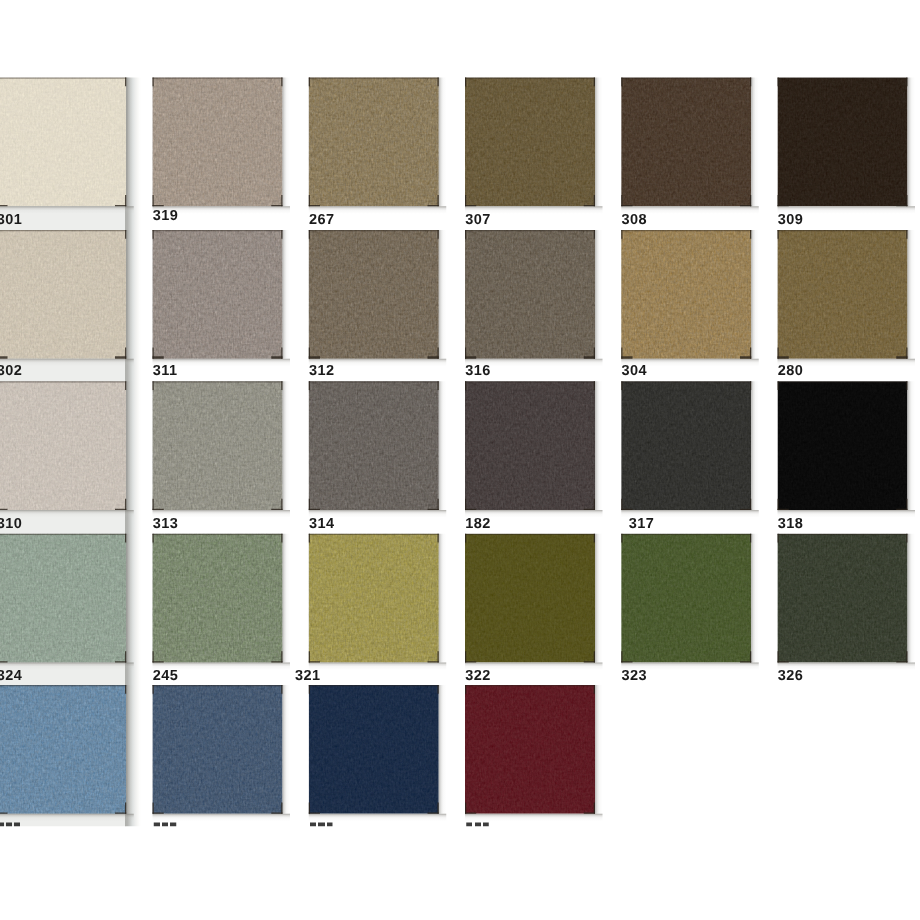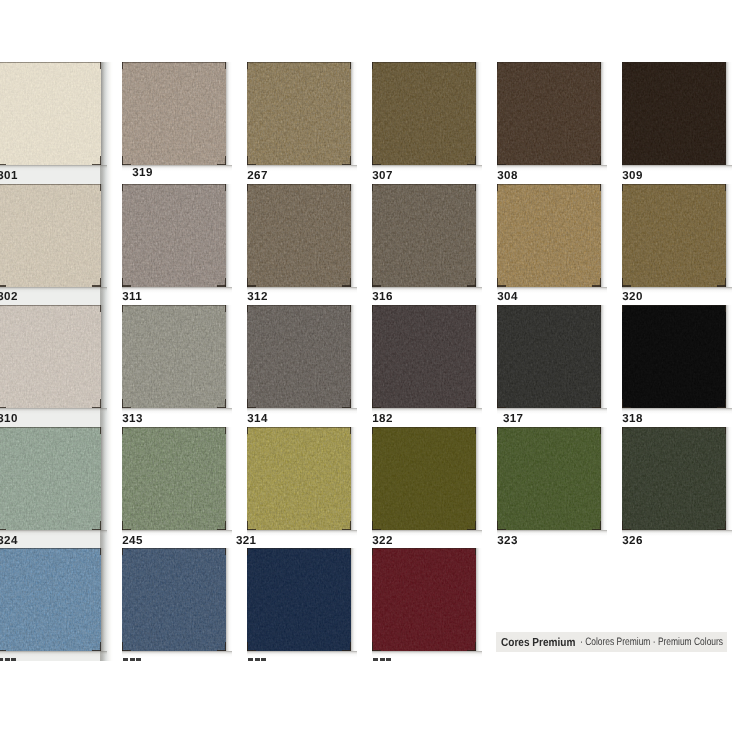--- a/index.html
+++ b/index.html
@@ -102,21 +102,21 @@
         </svg>
         <div class="shadow" style="left: 122px; top: 165px; width: 110px; height: 6px; background: linear-gradient(rgba(120, 118, 112, 0.62) 0px, rgba(150, 148, 142, 0.28) 1.6px, rgba(190, 190, 186, 0.12) 3.2px, rgba(255, 255, 255, 0) 6px);"></div>
         <div class="shadow" style="left: 226px; top: 62px; width: 6px; height: 103px; background: linear-gradient(to right, rgba(135, 134, 130, 0.58) 0px, rgba(168, 168, 164, 0.3) 1.8px, rgba(205, 205, 202, 0.13) 3.4px, rgba(255, 255, 255, 0) 6px);"></div>
         <div class="mk" style="left: 122px; top: 62px; width: 1.3px; height: 7px; opacity: 0.8;"></div>
         <div class="mk" style="left: 224.7px; top: 62px; width: 1.3px; height: 7px; opacity: 0.8;"></div>
         <div class="mk" style="left: 122px; top: 163.7px; width: 9px; height: 1.3px; opacity: 0.8;"></div>
         <div class="mk" style="left: 122px; top: 156px; width: 1.3px; height: 9px; opacity: 0.8;"></div>
         <div class="mk" style="left: 217px; top: 163.7px; width: 9px; height: 1.3px; opacity: 0.8;"></div>
         <div class="mk" style="left: 224.7px; top: 156px; width: 1.3px; height: 9px; opacity: 0.8;"></div>
         <div class="mk" style="left: 122px; top: 62px; width: 104px; height: 1.1px; opacity: 0.42;"></div>
-        <div class="code" style="left: 122.3px; top: 167px; margin-left: 10px;">319</div>
+        <div class="code" style="left: 122.3px; top: 167px;">319</div>
         <svg width="104" height="103" class="sw" style="left: 247px; top: 62px;">
           <rect width="104" height="103" fill="#9e7e3e"></rect>
           <rect width="104" height="103" filter="url(#fx-dk)" opacity="0.534"></rect>
           <rect width="104" height="103" filter="url(#fx-lt)" opacity="0.473"></rect>
           <rect width="104" height="103" filter="url(#fx-dkv)" opacity="0.320"></rect>
           <rect width="104" height="103" filter="url(#fx-ltv)" opacity="0.274"></rect>
           <rect width="104" height="103" filter="url(#fx-weft)" opacity="0.198"></rect>
           <rect width="104" height="103" filter="url(#fx-weft2)" opacity="0.168"></rect>
         </svg>
         <div class="shadow" style="left: 247px; top: 165px; width: 110px; height: 6px; background: linear-gradient(rgba(120, 118, 112, 0.62) 0px, rgba(150, 148, 142, 0.28) 1.6px, rgba(190, 190, 186, 0.12) 3.2px, rgba(255, 255, 255, 0) 6px);"></div>
@@ -290,21 +290,21 @@
         </svg>
         <div class="shadow" style="left: 622px; top: 286.6px; width: 110px; height: 6px; background: linear-gradient(rgba(120, 118, 112, 0.62) 0px, rgba(150, 148, 142, 0.28) 1.6px, rgba(190, 190, 186, 0.12) 3.2px, rgba(255, 255, 255, 0) 6px);"></div>
         <div class="shadow" style="left: 726px; top: 183.6px; width: 6px; height: 103px; background: linear-gradient(to right, rgba(135, 134, 130, 0.58) 0px, rgba(168, 168, 164, 0.3) 1.8px, rgba(205, 205, 202, 0.13) 3.4px, rgba(255, 255, 255, 0) 6px);"></div>
         <div class="mk" style="left: 622px; top: 183.6px; width: 1.3px; height: 7px; opacity: 0.8;"></div>
         <div class="mk" style="left: 724.7px; top: 183.6px; width: 1.3px; height: 7px; opacity: 0.8;"></div>
         <div class="mk" style="left: 622px; top: 285.3px; width: 9px; height: 1.3px; opacity: 0.8;"></div>
         <div class="mk" style="left: 622px; top: 277.6px; width: 1.3px; height: 9px; opacity: 0.8;"></div>
         <div class="mk" style="left: 717px; top: 285.3px; width: 9px; height: 1.3px; opacity: 0.8;"></div>
         <div class="mk" style="left: 724.7px; top: 277.6px; width: 1.3px; height: 9px; opacity: 0.8;"></div>
         <div class="mk" style="left: 622px; top: 183.6px; width: 104px; height: 1.1px; opacity: 0.42;"></div>
-        <div class="code" style="left: 622.3px; top: 291.4px;">320</div>
+        <div class="code" style="left: 622.3px; top: 291.4px;">280</div>
         <svg width="104" height="103" class="sw" style="left: -3px; top: 305.2px;">
           <rect width="104" height="103" fill="#ede1d4"></rect>
           <rect width="104" height="103" filter="url(#fx-dk)" opacity="0.258"></rect>
           <rect width="104" height="103" filter="url(#fx-lt)" opacity="0.228"></rect>
           <rect width="104" height="103" filter="url(#fx-dkv)" opacity="0.155"></rect>
           <rect width="104" height="103" filter="url(#fx-ltv)" opacity="0.132"></rect>
           <rect width="104" height="103" filter="url(#fx-weft)" opacity="0.096"></rect>
           <rect width="104" height="103" filter="url(#fx-weft2)" opacity="0.081"></rect>
         </svg>
         <div class="shadow" style="left: -3px; top: 408.2px; width: 110px; height: 6px; background: linear-gradient(rgba(120, 118, 112, 0.62) 0px, rgba(150, 148, 142, 0.28) 1.6px, rgba(190, 190, 186, 0.12) 3.2px, rgba(255, 255, 255, 0) 6px);"></div>
@@ -592,17 +592,13 @@
         <div class="mk" style="left: 474.7px; top: 548.4px; width: 1.3px; height: 7px; opacity: 0.8;"></div>
         <div class="mk" style="left: 372px; top: 650.1px; width: 9px; height: 1.3px; opacity: 0.8;"></div>
         <div class="mk" style="left: 372px; top: 642.4px; width: 1.3px; height: 9px; opacity: 0.8;"></div>
         <div class="mk" style="left: 467px; top: 650.1px; width: 9px; height: 1.3px; opacity: 0.8;"></div>
         <div class="mk" style="left: 474.7px; top: 642.4px; width: 1.3px; height: 9px; opacity: 0.8;"></div>
         <div class="mk" style="left: 372px; top: 548.4px; width: 104px; height: 1.1px; opacity: 0.42;"></div>
         <div style="position: absolute; left: 373.3px; top: 658.4px; width: 18px; height: 3.4px; opacity: 0.85; background-image: linear-gradient(to right, rgb(27, 27, 27) 0px, rgb(27, 27, 27) 4.9px, transparent 4.9px, transparent 6.7px, rgb(27, 27, 27) 6.7px, rgb(27, 27, 27) 11.6px, transparent 11.6px, transparent 13.4px, rgb(27, 27, 27) 13.4px, rgb(27, 27, 27) 18px);"></div>
       </div>
   </div>
 
-  <div id="legend">
-    <span class="lg-a">Cores Premium</span>
-    <span class="lg-b">· Colores Premium · Premium Colours</span>
-  </div>
 </div>
 
 </body></html>

